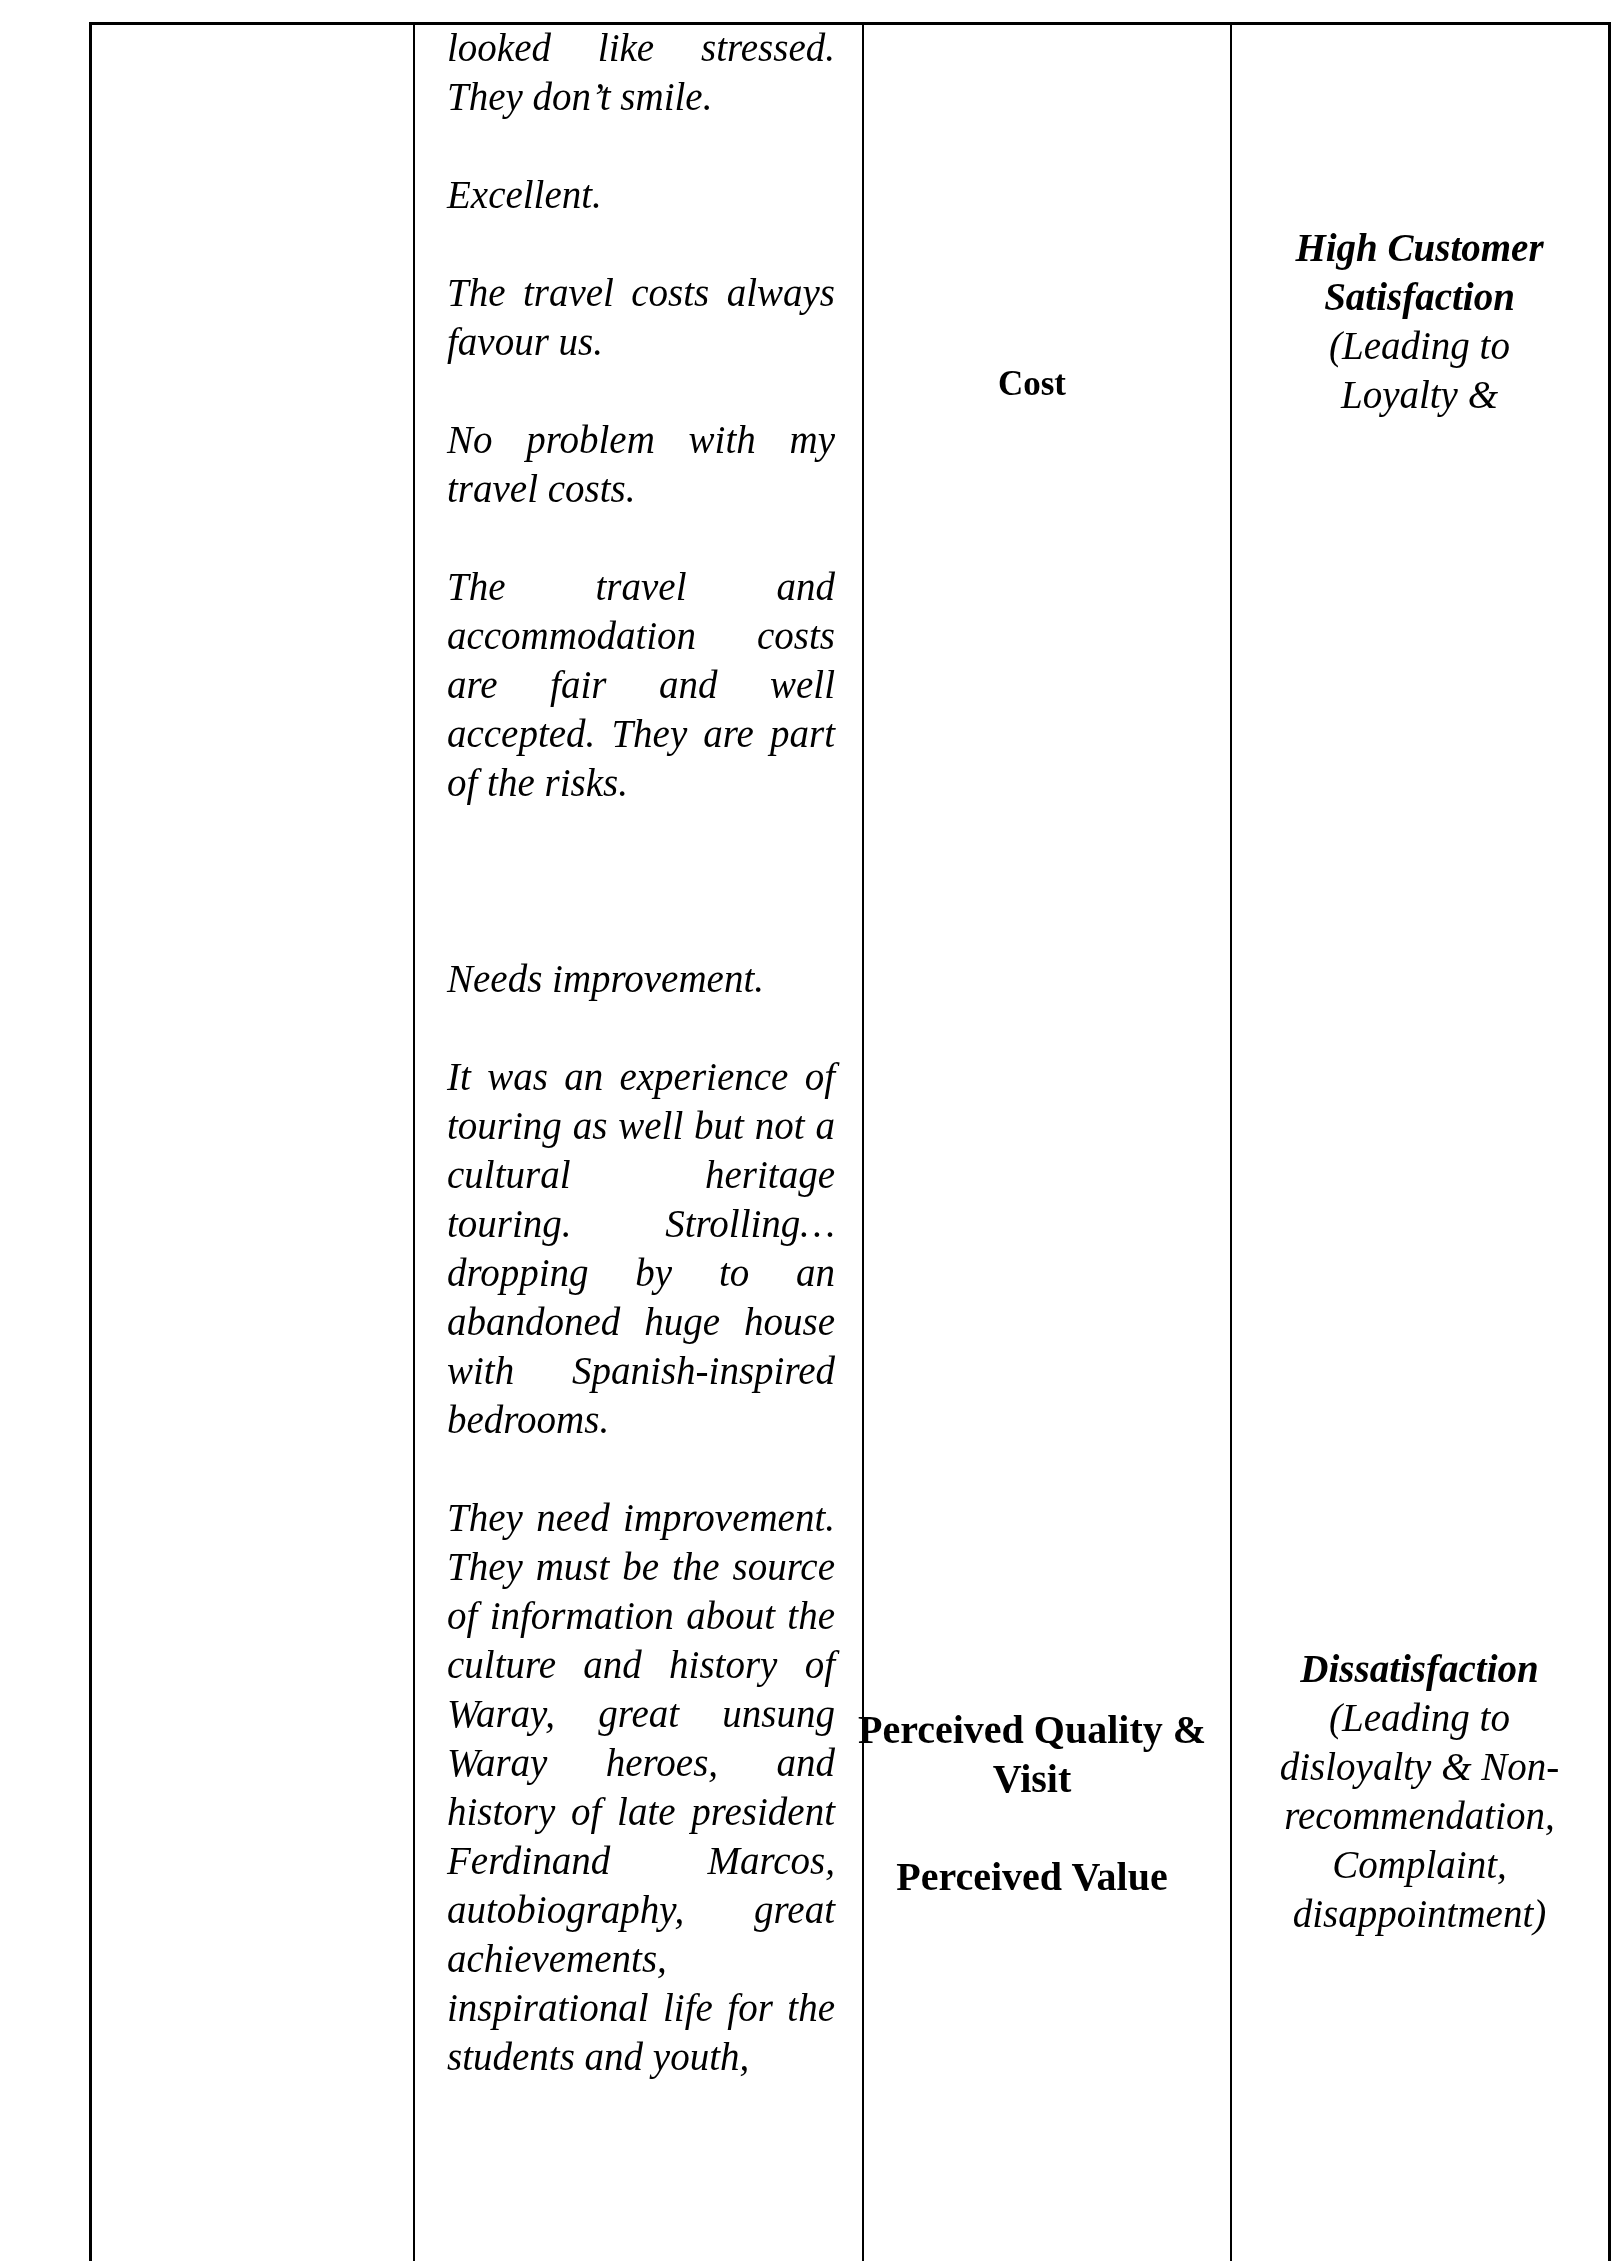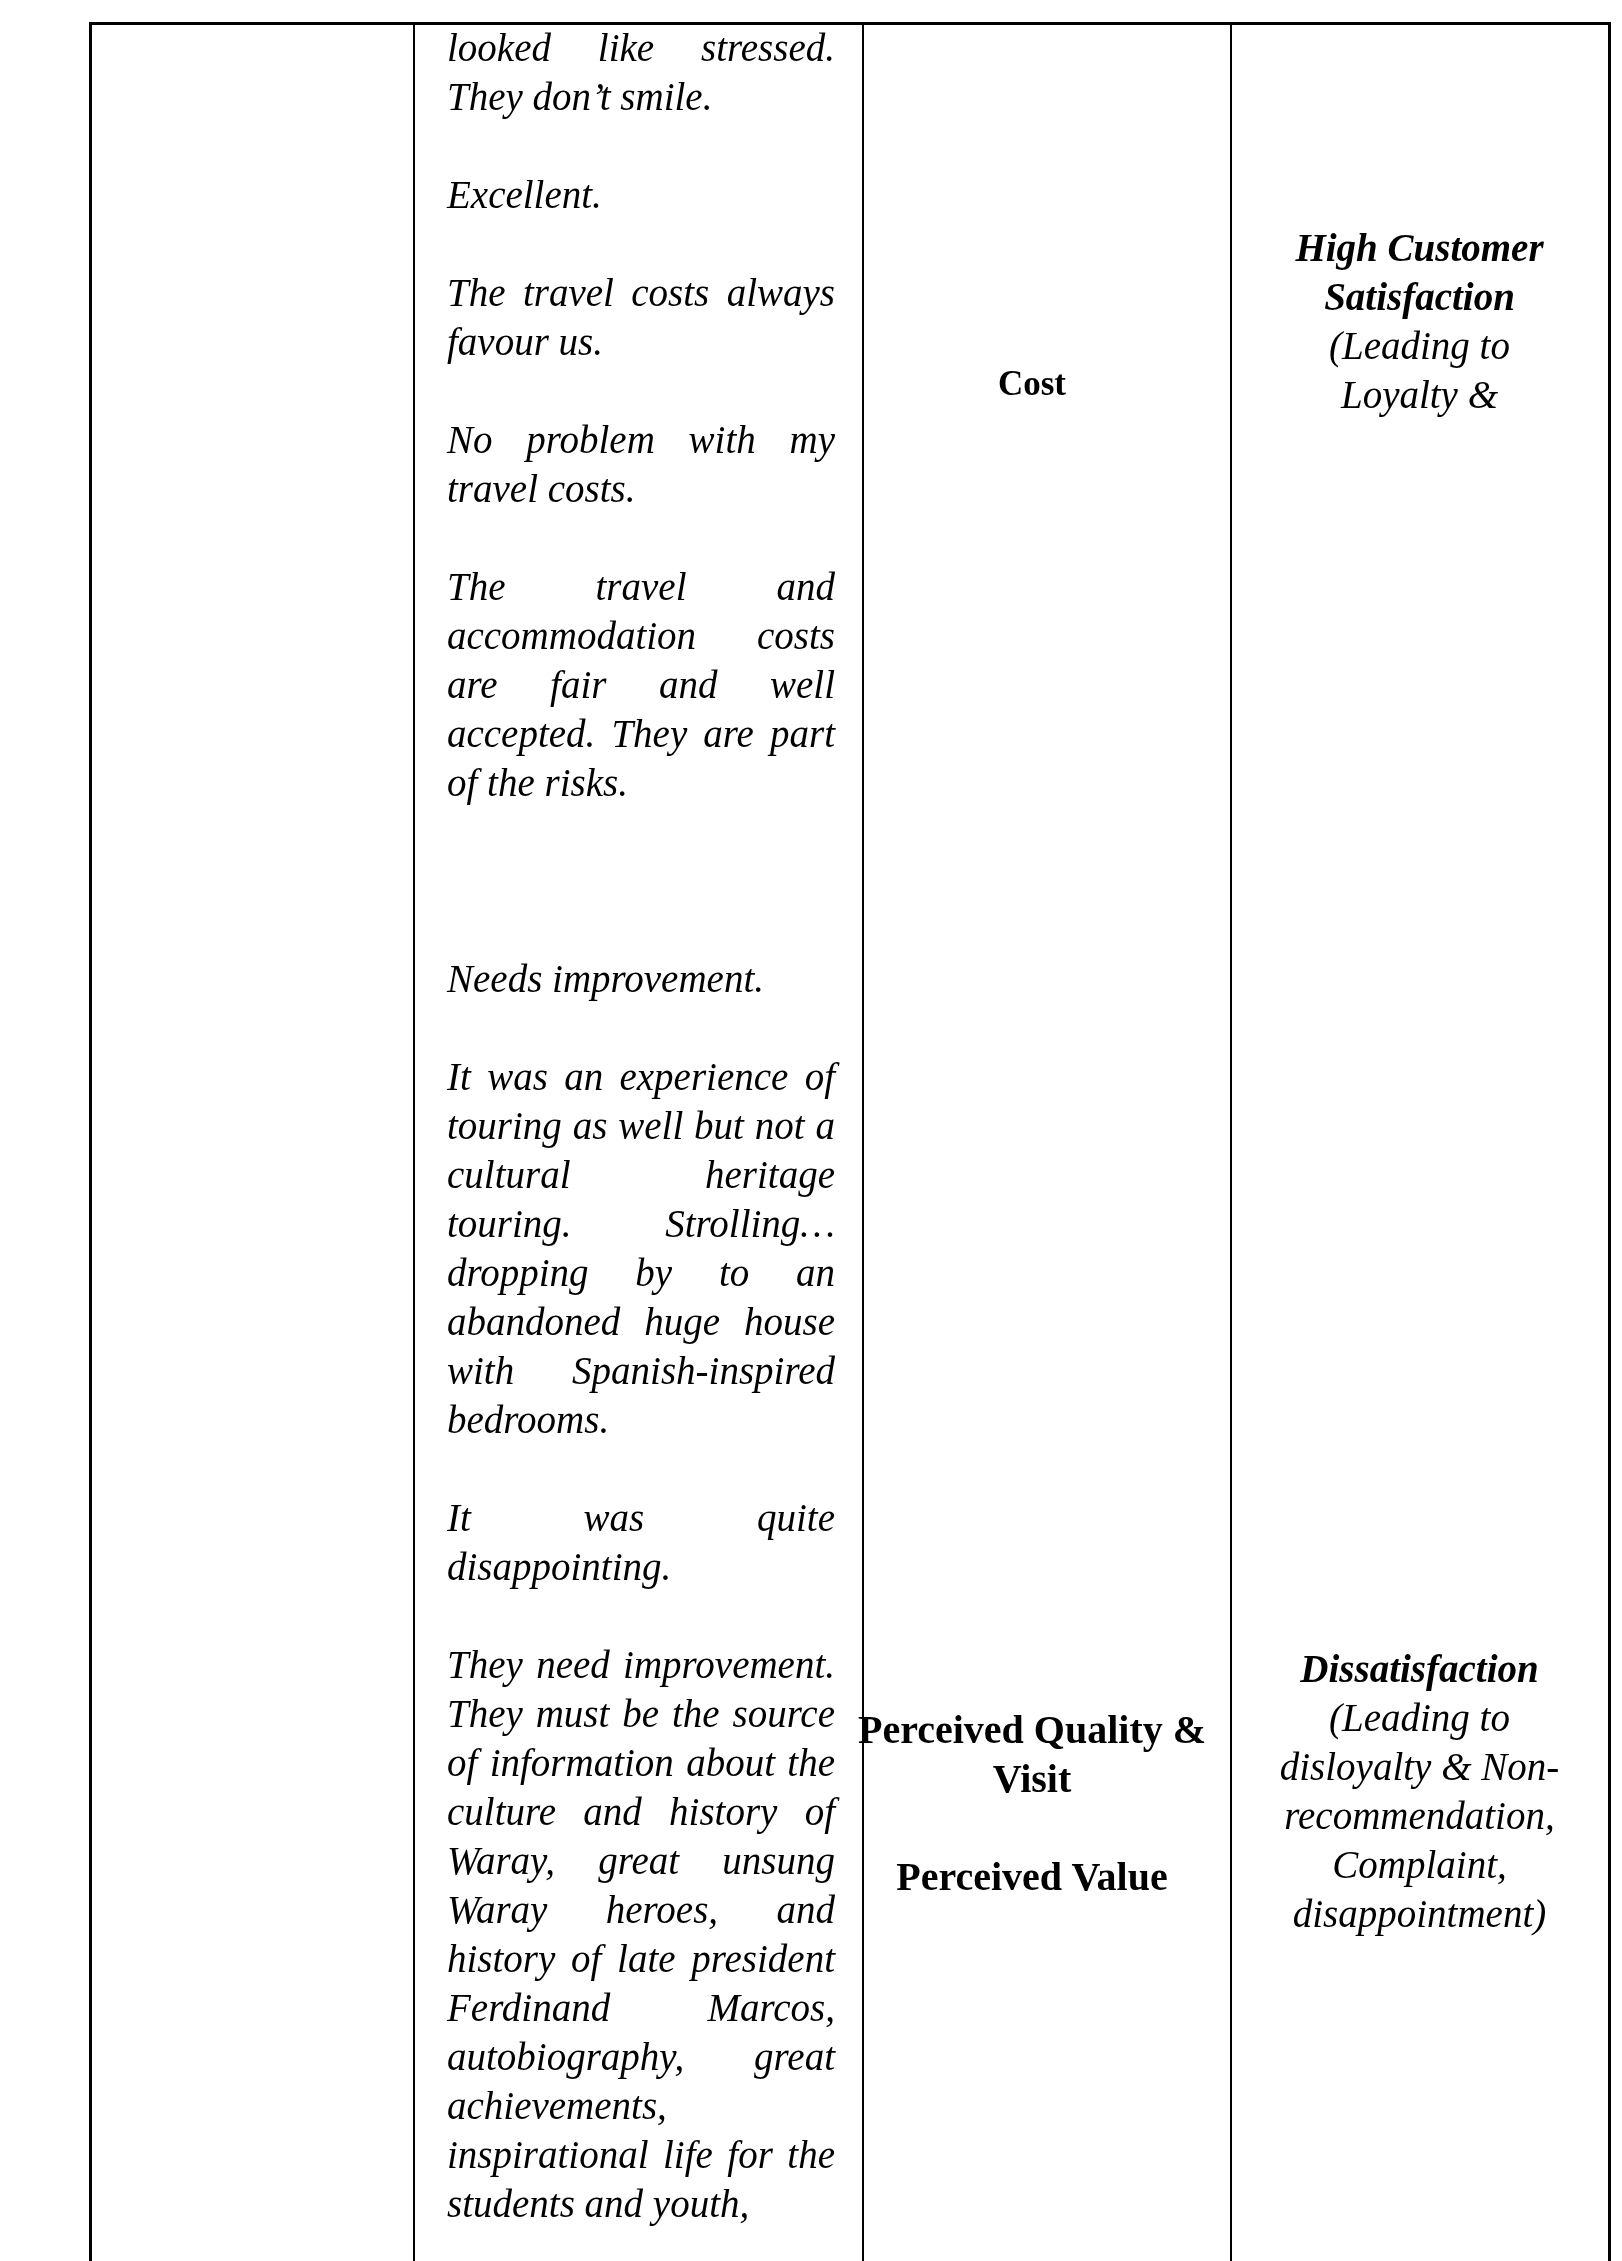--- a/index.html
+++ b/index.html
@@ -42,21 +42,20 @@
 
 
   <div class="cell responses">
     <p>looked like stressed. They don’t smile.</p>
     <p>Excellent.</p>
     <p>The travel costs always favour us.</p>
     <p>No problem with my travel costs.</p>
     <p class="gap2">The travel and accommodation costs are fair and well accepted. They are part of the risks.</p>
     <p>Needs improvement.</p>
     <p>It was an experience of touring as well but not a cultural heritage touring. Strolling… dropping by to an abandoned huge house with Spanish-inspired bedrooms.</p>
-    <p>It was quite disappointing.</p>
     <p>They need improvement. They must be the source of information about the culture and history of Waray, great unsung Waray heroes, and history of late president Ferdinand Marcos, autobiography, great achievements, inspirational life for the students and youth,</p>
   </div>
 
   <div class="cell theme theme-cost">Cost</div>
 
   <div class="cell theme theme-pq">
     <div>Perceived Quality &amp; Visit</div>
     <div class="sp"></div>
     <div>Perceived Value</div>
   </div>

